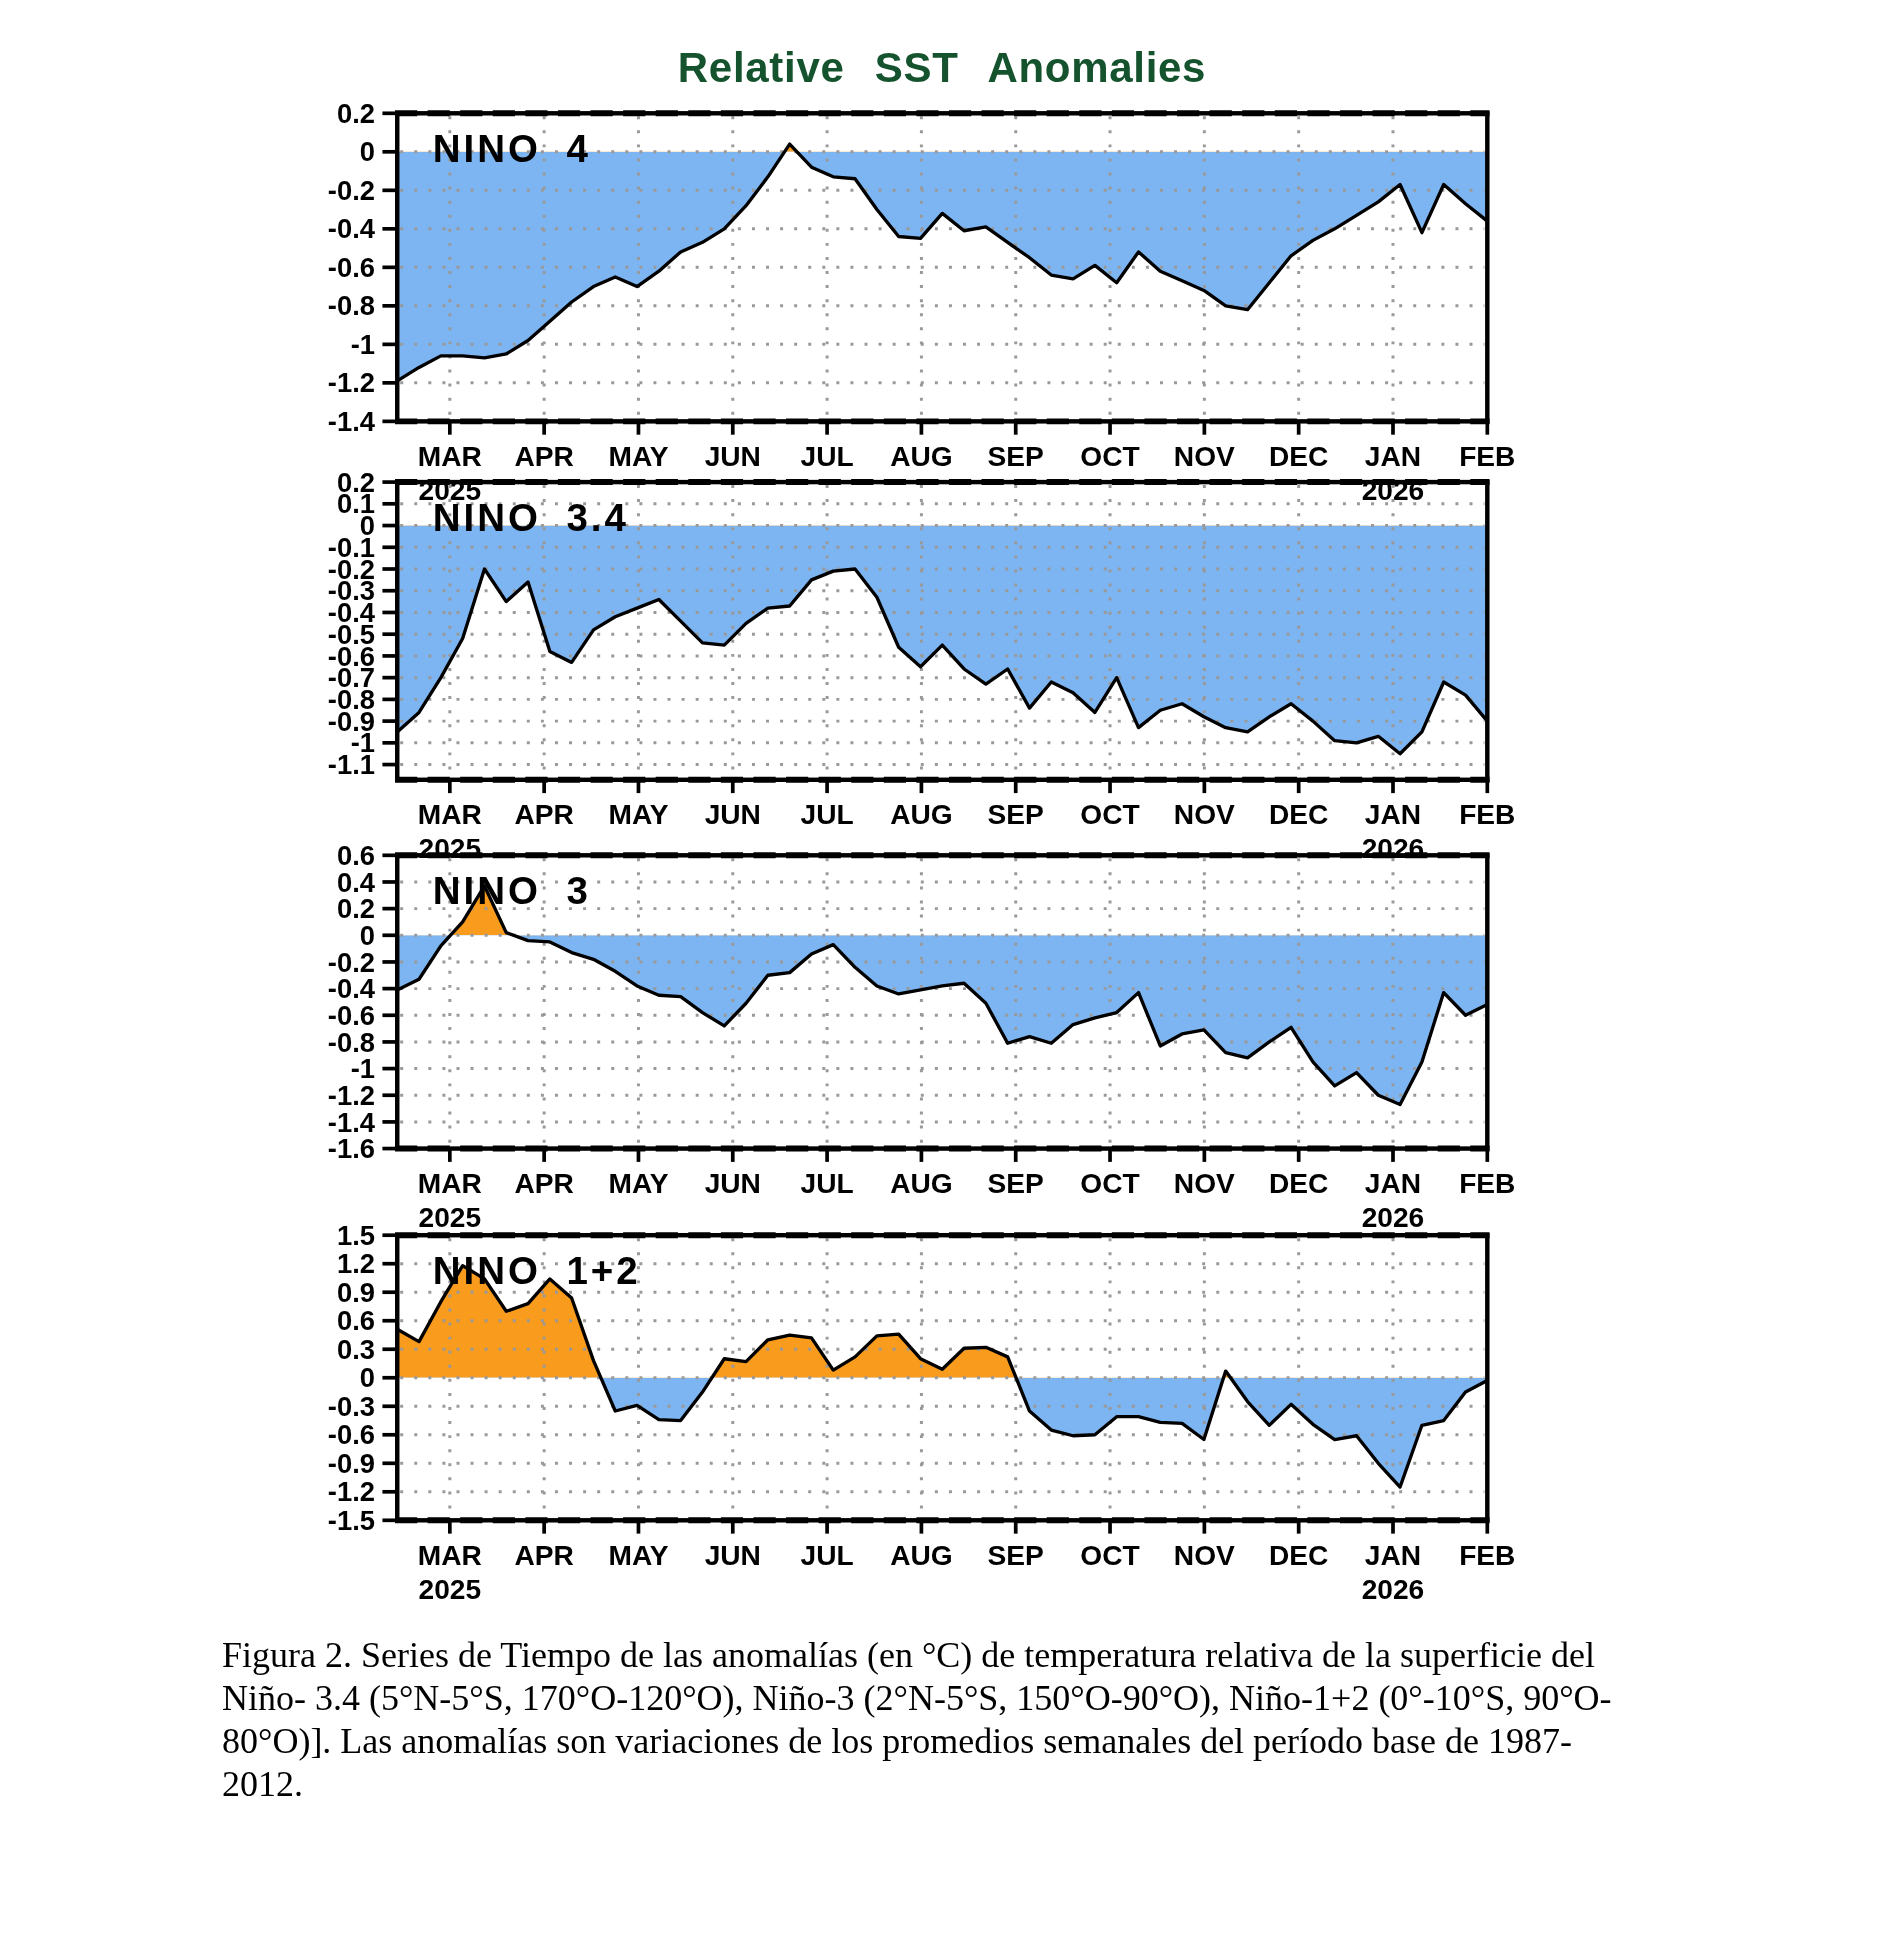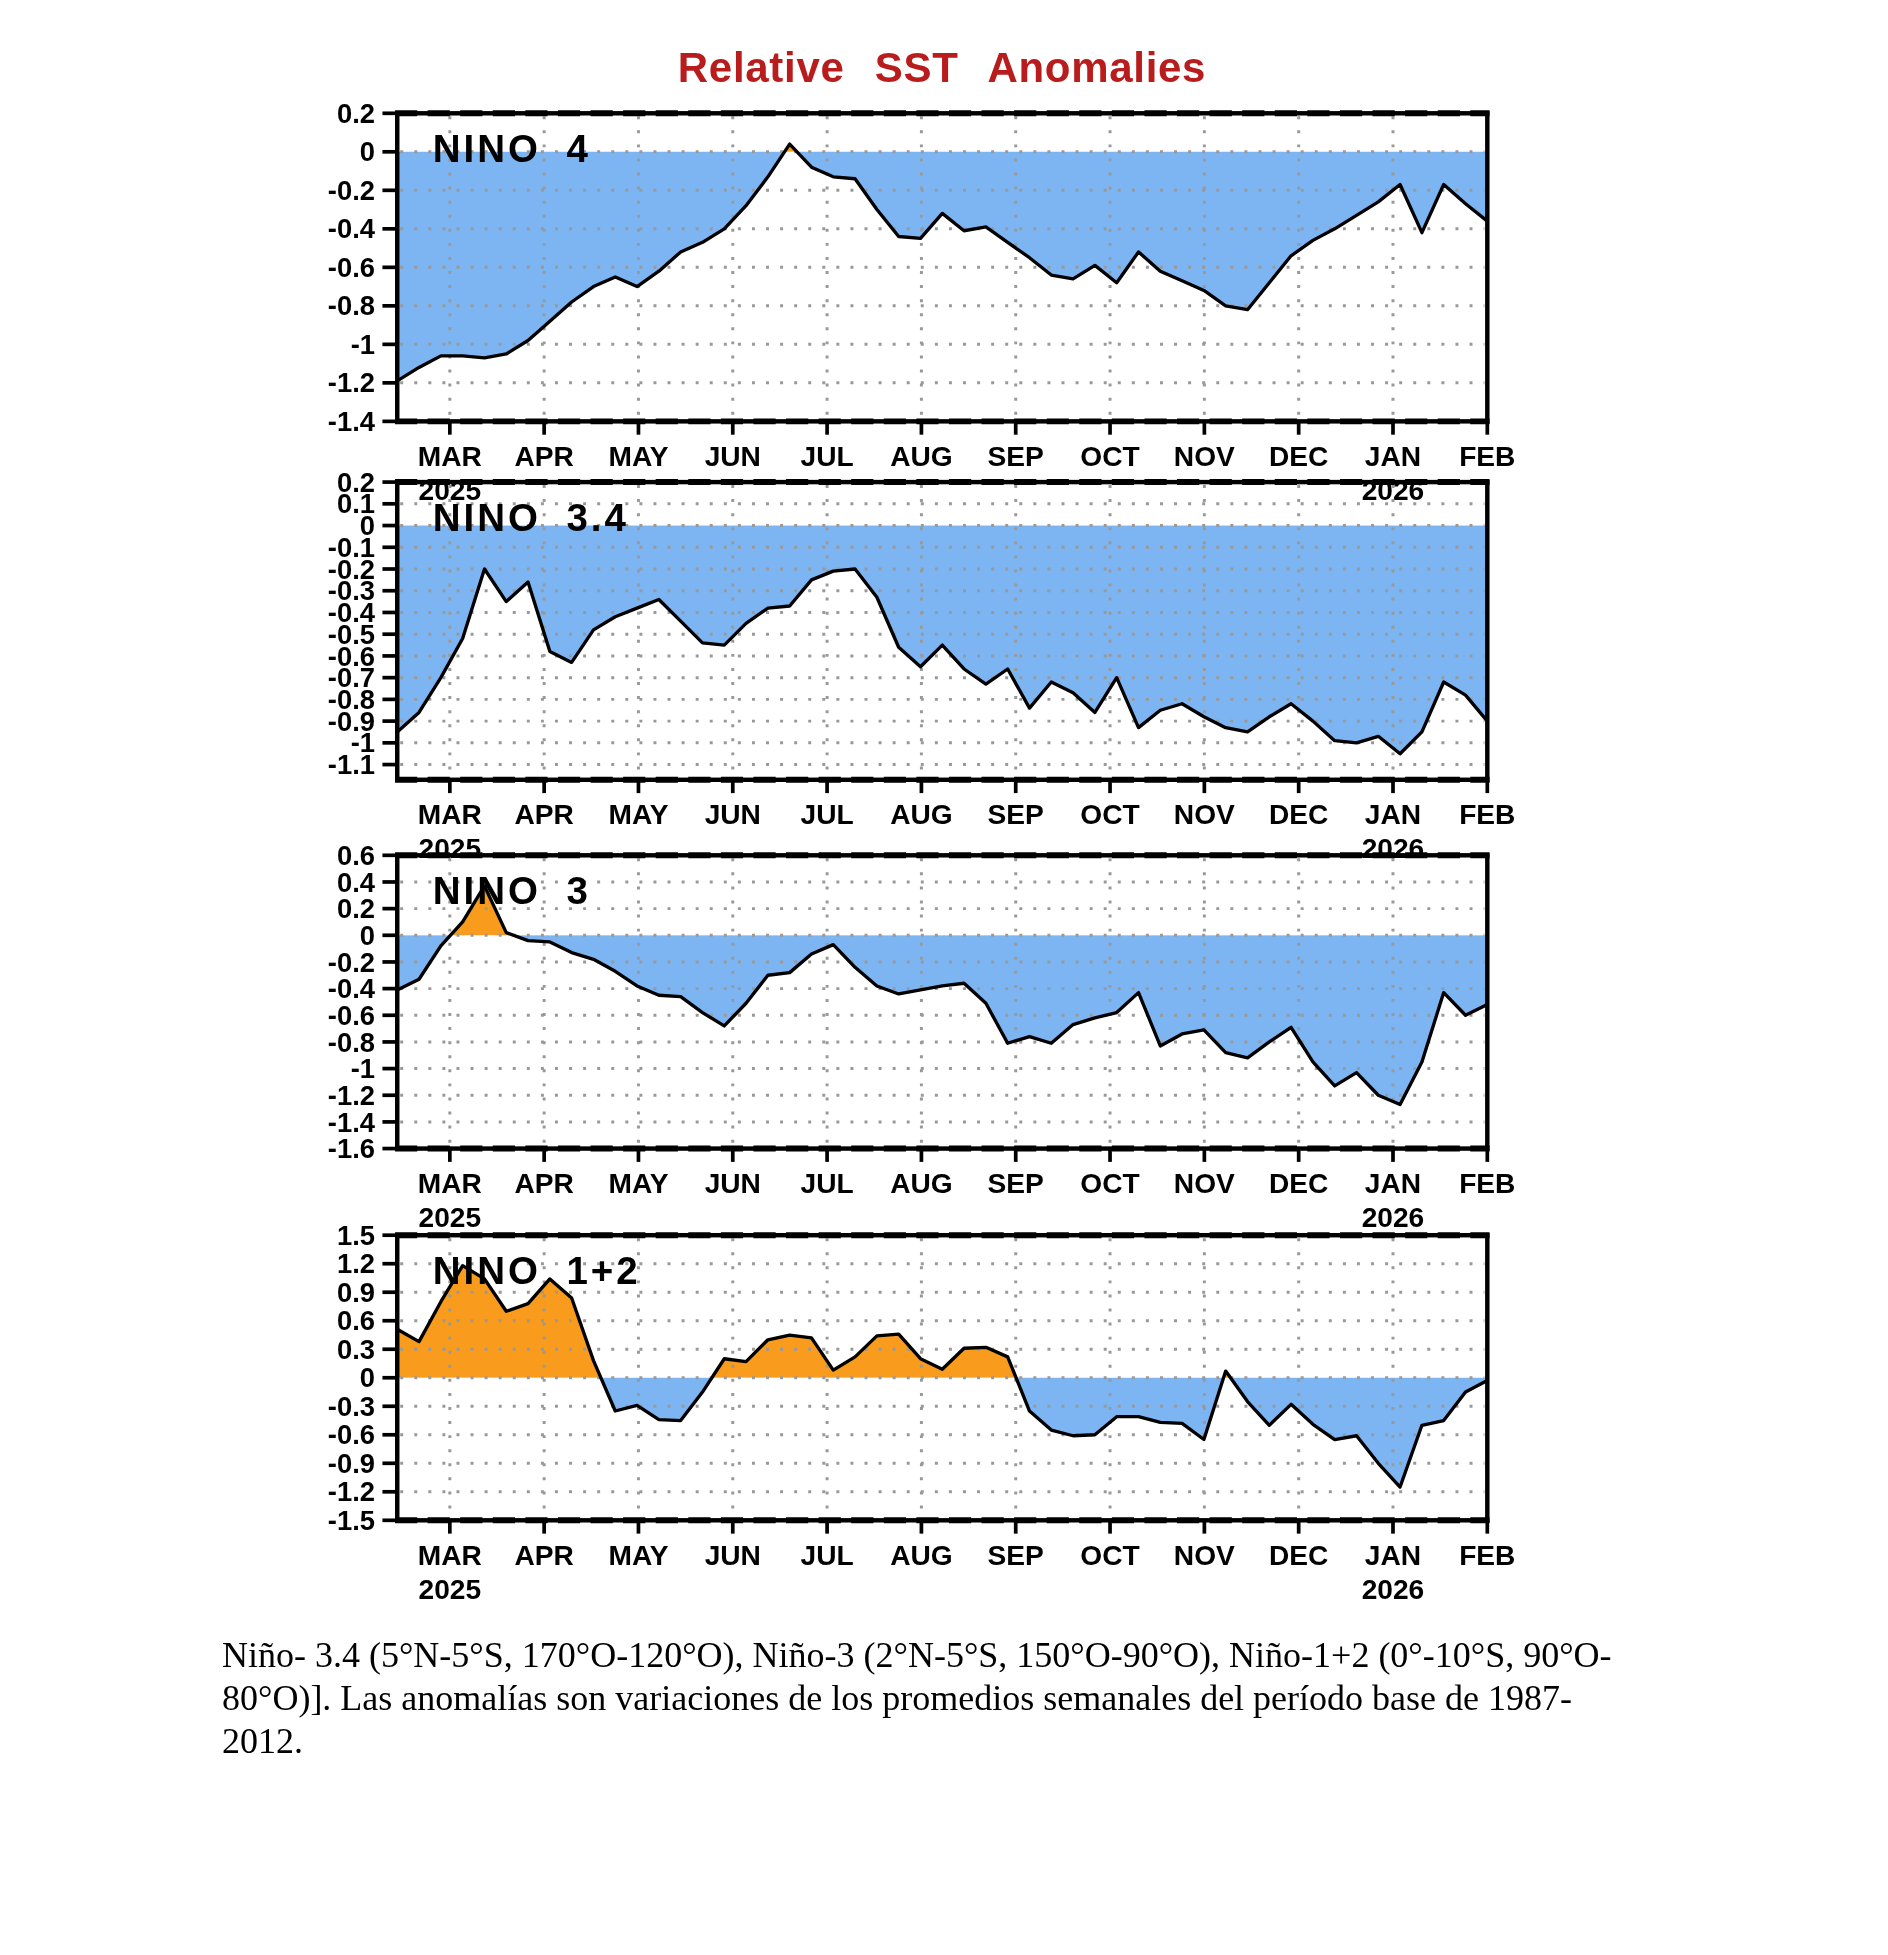--- a/index.html
+++ b/index.html
@@ -2,21 +2,21 @@
 <html style="font-size:12px"><head>
 <meta charset="utf-8">
 <style>
   html,body{margin:0;padding:0}
   body{
     width:1889px;height:1955px;background:#ffffff;position:relative;
     font-family:"Liberation Sans", sans-serif;
   }
   .page-title{
     position:absolute;left:397px;top:44px;width:1090px;text-align:center;
-    font-weight:bold;font-size:42px;color:#b91c1c;letter-spacing:0.7px;word-spacing:18px;
+    font-weight:bold;font-size:42px;color:#14532d;letter-spacing:0.7px;word-spacing:18px;
     white-space:nowrap;
   }
   .caption{
     position:absolute;left:222px;top:1634px;width:1466px;
     font-family:"Liberation Serif", serif;font-size:36px;line-height:43px;color:#000;
   }
   .caption div{white-space:nowrap}
   svg.chart{position:absolute;left:0;top:0}
 </style>
 </head>
@@ -370,17 +370,18 @@
       <text x="1880.6363636363635" y="2113" font-family="&quot;Liberation Sans&quot;, sans-serif" font-weight="bold" font-size="38" fill="#000000" text-anchor="middle">JAN</text>
       <line x1="2008" y1="2053" x2="2008" y2="2071" stroke="#000000" stroke-width="5"></line>
       <text x="2008" y="2113" font-family="&quot;Liberation Sans&quot;, sans-serif" font-weight="bold" font-size="38" fill="#000000" text-anchor="middle">FEB</text>
       <text x="607" y="2159" font-family="&quot;Liberation Sans&quot;, sans-serif" font-weight="bold" font-size="38" fill="#000000" text-anchor="middle">2025</text>
       <text x="1880.6363636363635" y="2159" font-family="&quot;Liberation Sans&quot;, sans-serif" font-weight="bold" font-size="38" fill="#000000" text-anchor="middle">2026</text>
       <text x="584" y="1734" font-family="&quot;Liberation Sans&quot;, sans-serif" font-weight="bold" font-size="52" fill="#000000" text-anchor="start" letter-spacing="4" word-spacing="16">NINO 1+2</text>
     </g>
   </svg>
 
 <div class="caption">
+  <div>Figura 2. Series de Tiempo de las anomalías (en °C) de temperatura relativa de la superficie del</div>
   <div>Niño- 3.4 (5°N-5°S, 170°O-120°O), Niño-3 (2°N-5°S, 150°O-90°O), Niño-1+2 (0°-10°S, 90°O-</div>
   <div>80°O)]. Las anomalías son variaciones de los promedios semanales del período base de 1987-</div>
   <div>2012.</div>
 </div>
 
 
 </body></html>

